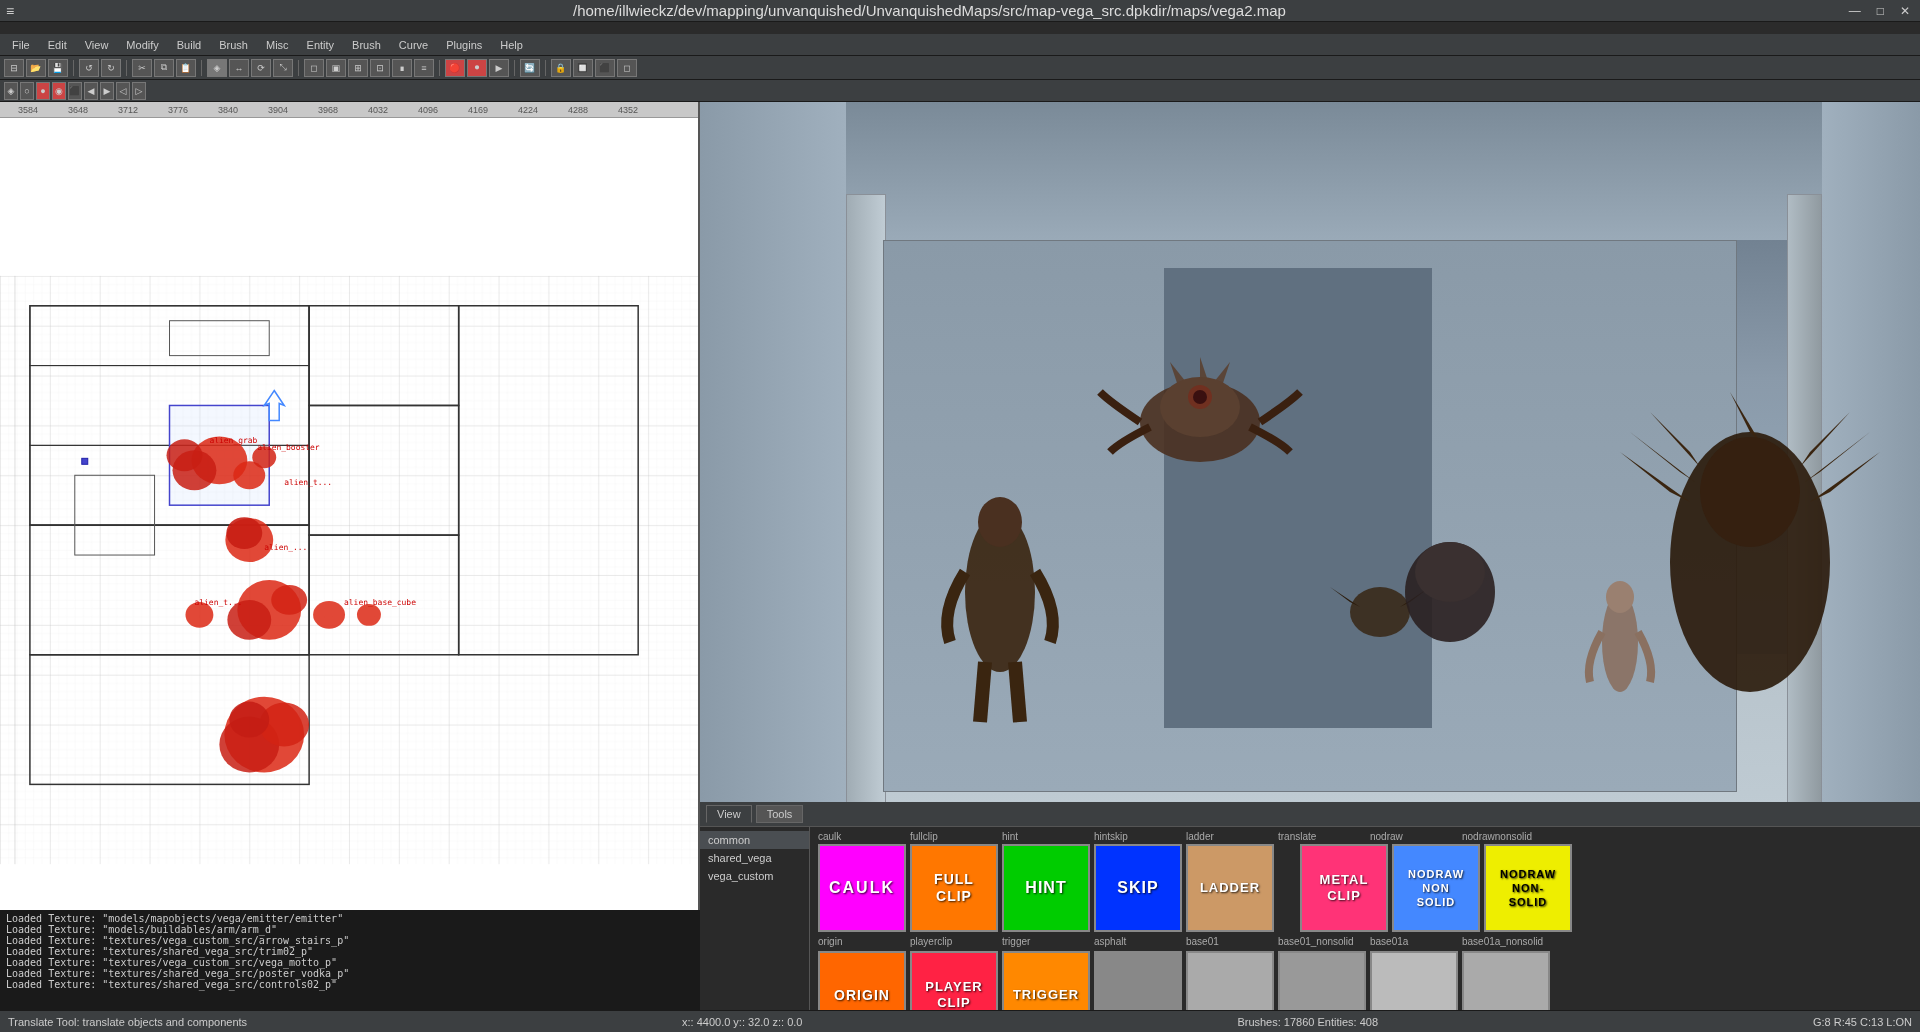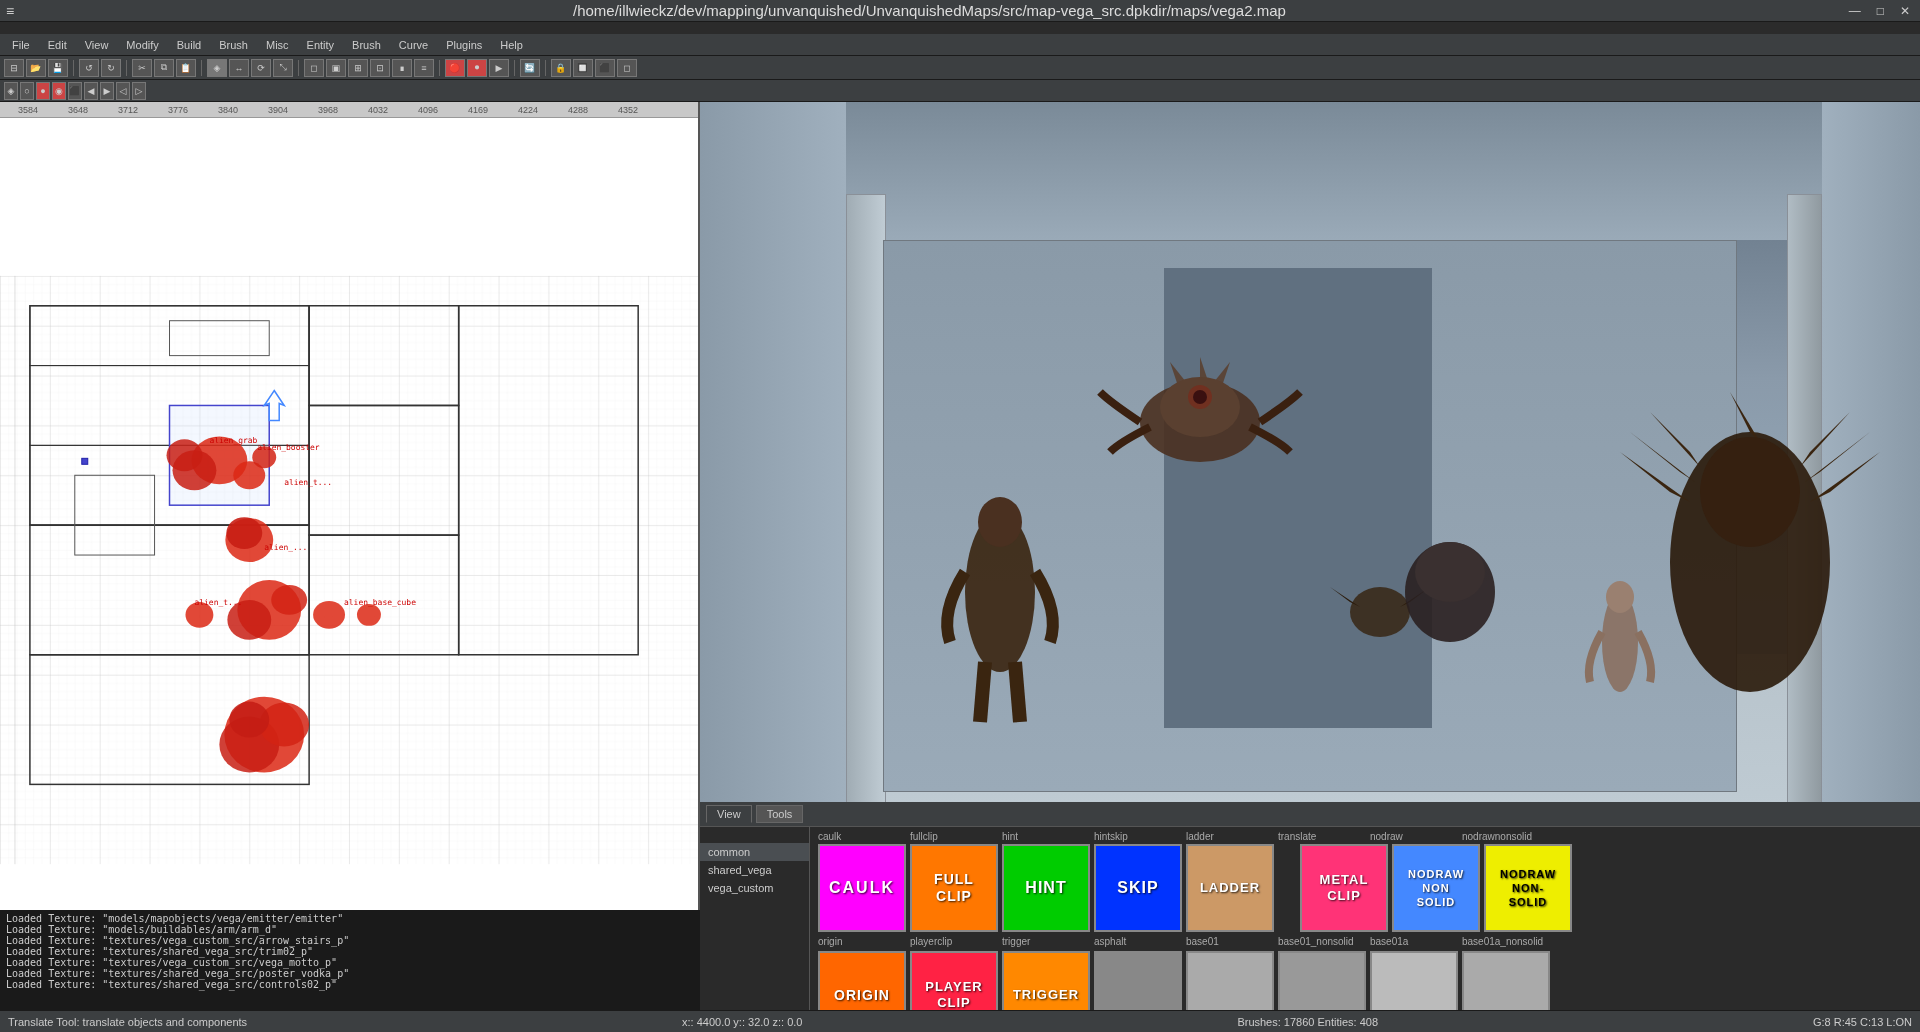--- a/index.html
+++ b/index.html
@@ -187,21 +187,21 @@
     #texture-area {
       display: flex;
       height: calc(100% - 26px);
     }
 
     
     #category-list {
       width: 110px;
       background: #2a2a2a;
       border-right: 1px solid #555;
-      padding: 16px 0;
+      padding: 4px 0;
     }
     .category-item {
       padding: 3px 8px;
       color: #ccc;
       font-size: 11px;
       cursor: pointer;
     }
     .category-item:hover, .category-item.selected {
       background: #4a4e52;
     }

